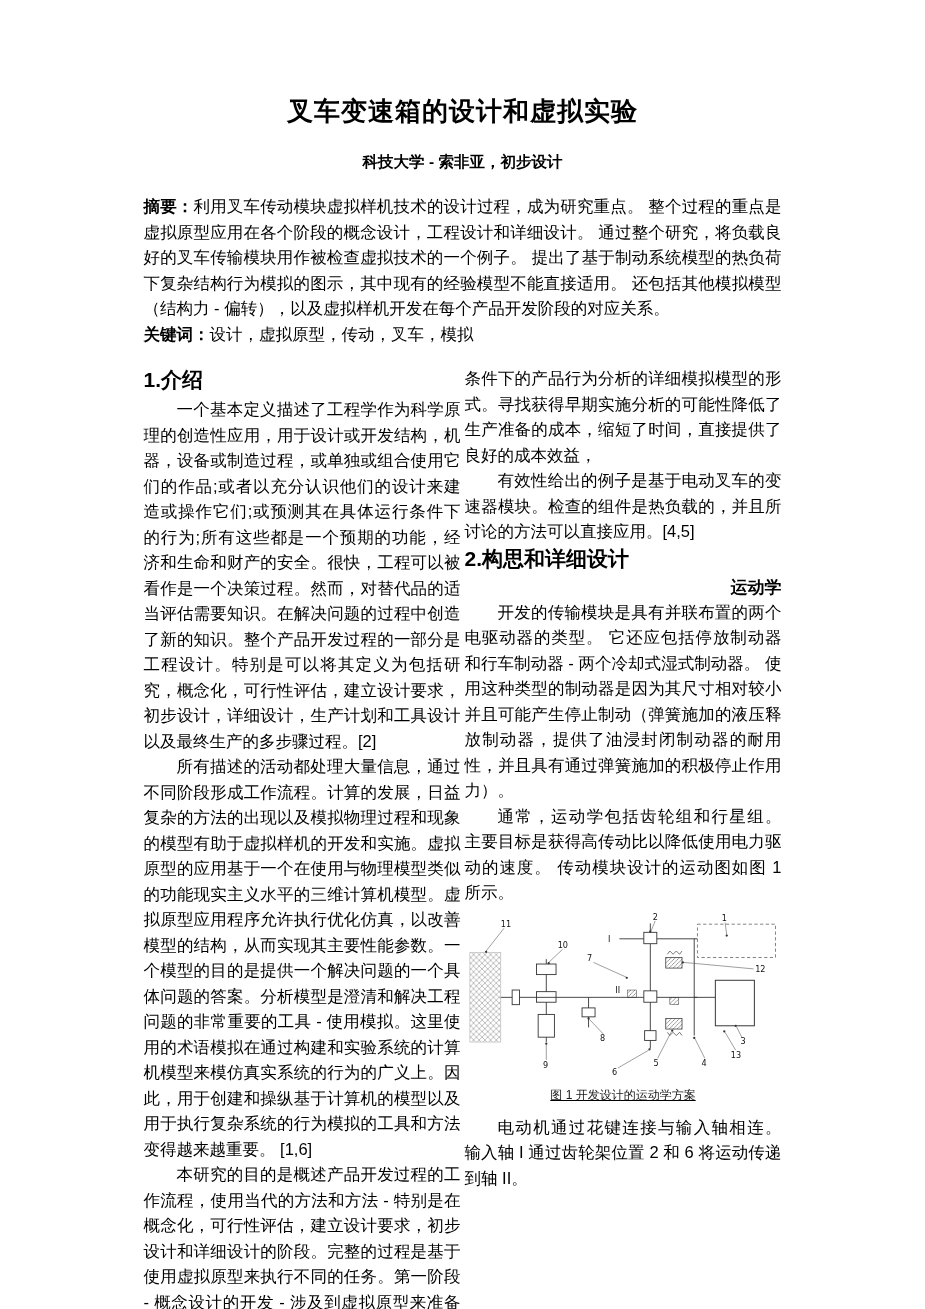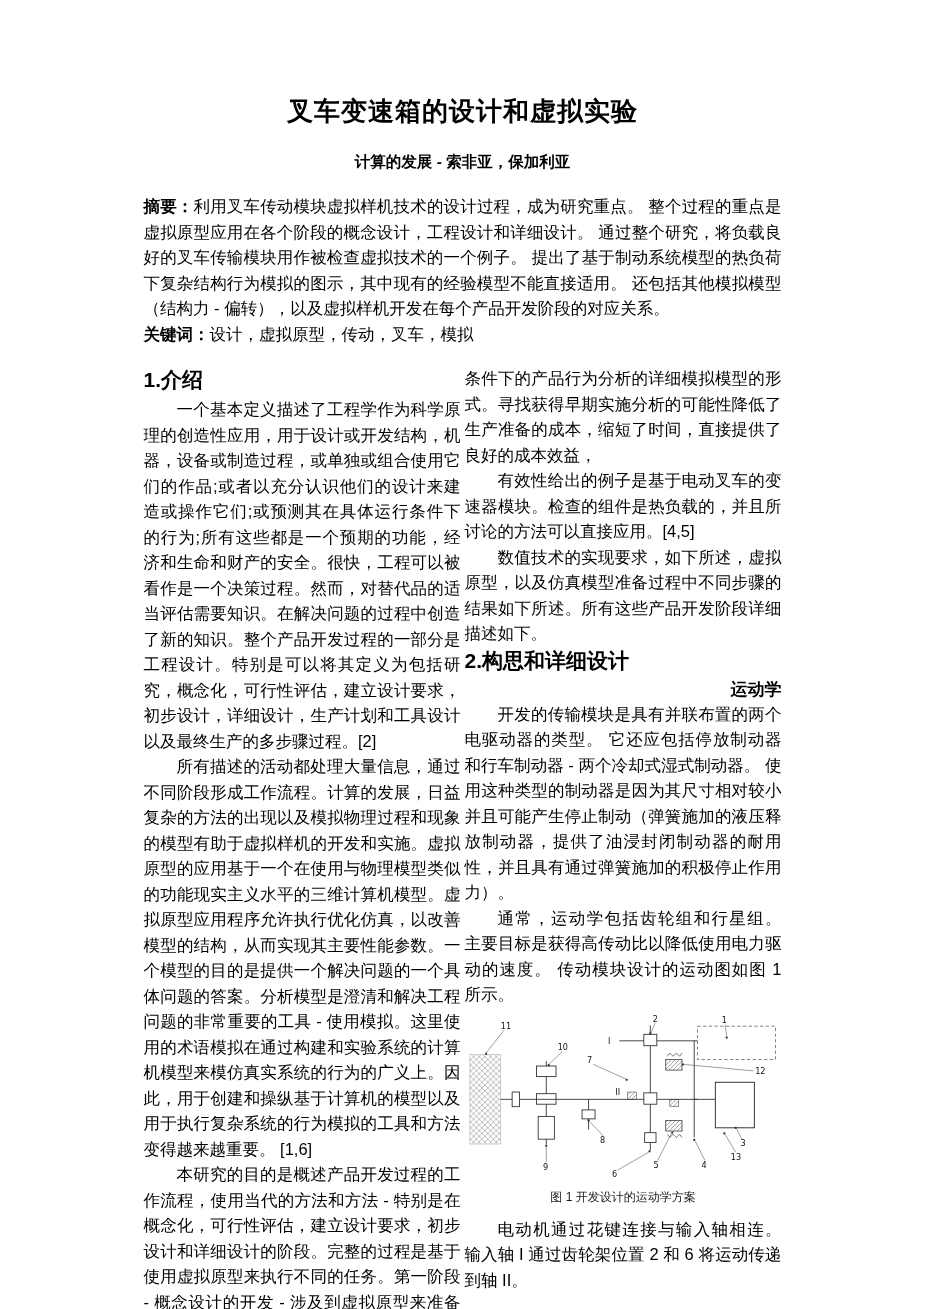--- a/index.html
+++ b/index.html
@@ -67,20 +67,21 @@
   }
   h3.sub {
     font-size: 17px;
     font-weight: bold;
     text-align: right;
     line-height: 1.4;
     margin: 0;
   }
   figure.fig {
     margin: 6px 0 2px 0;
+    text-decoration: underline;
   }
   .fig svg { display:block; width: 100%; height: auto; }
   figcaption {
     text-align: center;
     font-size: 12px;
     color: #1a1a1a;
     margin-top: 5px;
     margin-bottom: 6px;
   }
   svg text {
@@ -90,39 +91,38 @@
   }
 </style>
 </head>
 <body>
 
 <div class="page">
 
   <h1 class="title">叉车变速箱的设计和虚拟实验</h1>
 
 
-  <div class="affiliation">计算的发展 - 索非亚，保加利亚</div>
+  <div class="affiliation">科技大学 - 索非亚，初步设计</div>
 
   <p class="abstract"><b>摘要：</b><span>利用叉车传动模块虚拟样机技术的设计过程，成为研究重点。 整个过程的重点是虚拟原型应用在各个阶段的概念设计，工程设计和详细设计。 通过整个研究，将负载良好的叉车传输模块用作被检查虚拟技术的一个例子。 提出了基于制动系统模型的热负荷下复杂结构行为模拟的图示，其中现有的经验模型不能直接适用。 还包括其他模拟模型（结构力 - 偏转），以及虚拟样机开发在每个产品开发阶段的对应关系。</span></p>
 
   <p class="keywords"><b>关键词：</b><span>设计，虚拟原型，传动，叉车，模拟</span></p>
 
   <div class="columns">
 
     <div class="col">
       <h2 class="section">1.介绍</h2>
       <p class="indent">一个基本定义描述了工程学作为科学原理的创造性应用，用于设计或开发结构，机器，设备或制造过程，或单独或组合使用它们的作品;或者以充分认识他们的设计来建造或操作它们;或预测其在具体运行条件下的行为;所有这些都是一个预期的功能，经济和生命和财产的安全。很快，工程可以被看作是一个决策过程。然而，对替代品的适当评估需要知识。在解决问题的过程中创造了新的知识。整个产品开发过程的一部分是工程设计。特别是可以将其定义为包括研究，概念化，可行性评估，建立设计要求，初步设计，详细设计，生产计划和工具设计以及最终生产的多步骤过程。[2]</p>
       <p class="indent">所有描述的活动都处理大量信息，通过不同阶段形成工作流程。计算的发展，日益复杂的方法的出现以及模拟物理过程和现象的模型有助于虚拟样机的开发和实施。虚拟原型的应用基于一个在使用与物理模型类似的功能现实主义水平的三维计算机模型。虚拟原型应用程序允许执行优化仿真，以改善模型的结构，从而实现其主要性能参数。一个模型的目的是提供一个解决问题的一个具体问题的答案。分析模型是澄清和解决工程问题的非常重要的工具 - 使用模拟。这里使用的术语模拟在通过构建和实验系统的计算机模型来模仿真实系统的行为的广义上。因此，用于创建和操纵基于计算机的模型以及用于执行复杂系统的行为模拟的工具和方法变得越来越重要。  [1,6]</p>
       <p class="indent">本研究的目的是概述产品开发过程的工作流程，使用当代的方法和方法 - 特别是在概念化，可行性评估，建立设计要求，初步设计和详细设计的阶段。完整的过程是基于使用虚拟原型来执行不同的任务。第一阶段 - 概念设计的开发 - 涉及到虚拟原型来准备整个概念。下一步是执行一些初步计算，以评估可行性并定义不同的设计参数。初步设计的开发需要作为最终设计验证的基础，以工作</p>
     </div>
 
     <div class="col">
       <p>条件下的产品行为分析的详细模拟模型的形式。寻找获得早期实施分析的可能性降低了生产准备的成本，缩短了时间，直接提供了良好的成本效益，</p>
       <p class="indent">有效性给出的例子是基于电动叉车的变速器模块。检查的组件是热负载的，并且所讨论的方法可以直接应用。[4,5]</p>
-      <p class="indent">数值技术的实现要求，如下所述，虚拟原型，以及仿真模型准备过程中不同步骤的结果如下所述。所有这些产品开发阶段详细描述如下。</p>
       <h2 class="section">2.构思和详细设计</h2>
       <h3 class="sub">运动学</h3>
       <p class="indent">开发的传输模块是具有并联布置的两个电驱动器的类型。 它还应包括停放制动器和行车制动器 - 两个冷却式湿式制动器。 使用这种类型的制动器是因为其尺寸相对较小并且可能产生停止制动（弹簧施加的液压释放制动器，提供了油浸封闭制动器的耐用性，并且具有通过弹簧施加的积极停止作用力）。</p>
       <p class="indent">通常，运动学包括齿轮组和行星组。 主要目标是获得高传动比以降低使用电力驱动的速度。 传动模块设计的运动图如图 1 所示。</p>
 
       <figure class="fig">
         <svg viewBox="0 0 390 205" xmlns="http://www.w3.org/2000/svg">
           <defs>
             <pattern id="xh" width="7" height="7" patternUnits="userSpaceOnUse">
               <path d="M0 0L7 7M7 0L0 7" stroke="#8f8f8f" stroke-width="0.7"></path>

